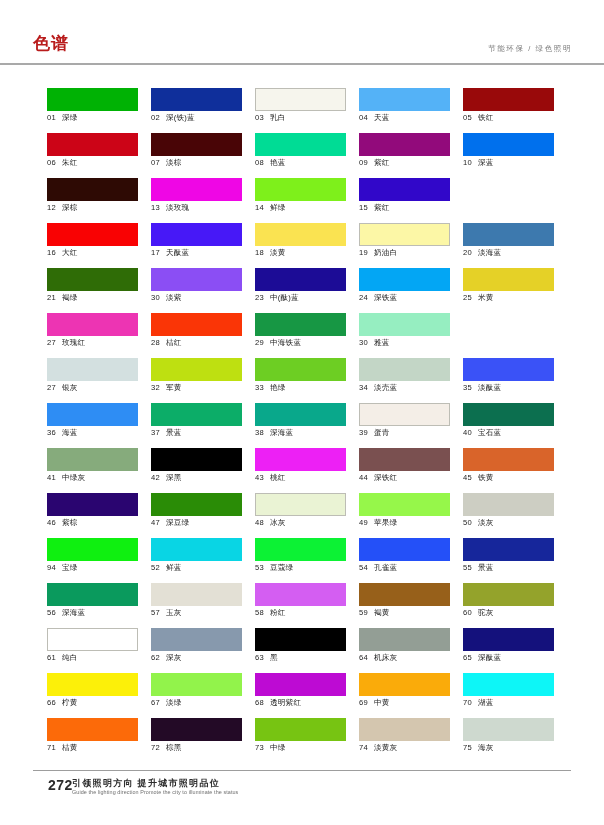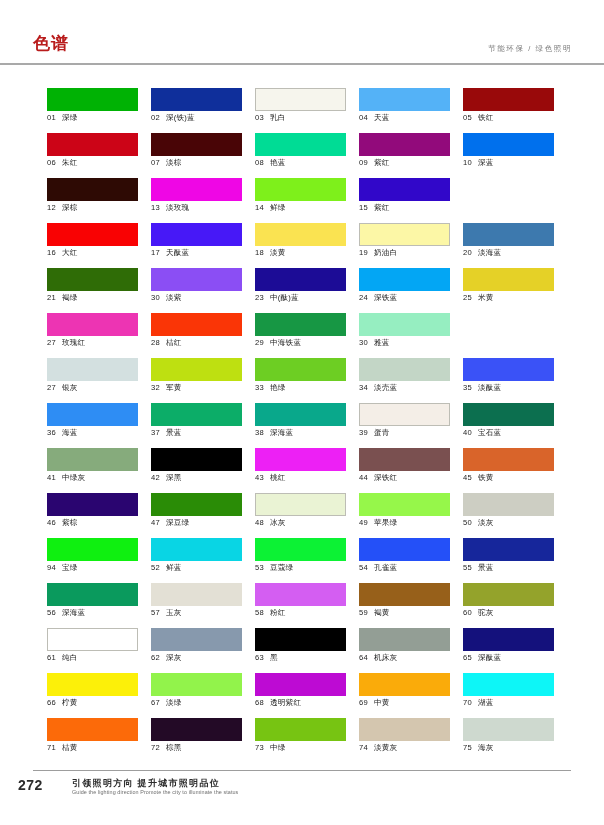--- a/index.html
+++ b/index.html
@@ -110,21 +110,21 @@
   #footer-rule {
     position: absolute;
     left: 33px;
     top: 0px;
     width: 538px;
     height: 1px;
     background: #9d9d9d;
   }
   #footer-page-number {
     position: absolute;
-    left: 18px;
+    left: 48px;
     top: 7px;
     font-size: 14px;
     font-weight: bold;
     color: #2b2b2b;
     letter-spacing: 0.5px;
   }
   #footer-slogan-cn {
     position: absolute;
     left: 72px;
     top: 7px;

